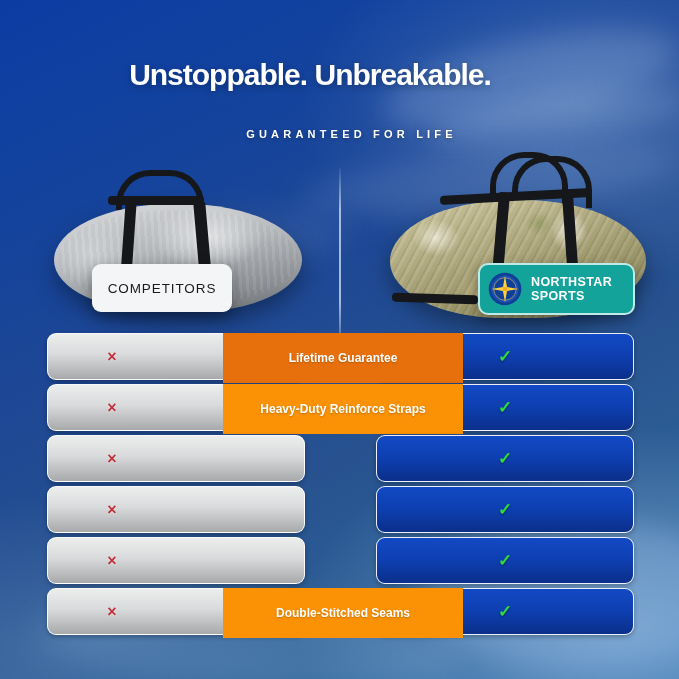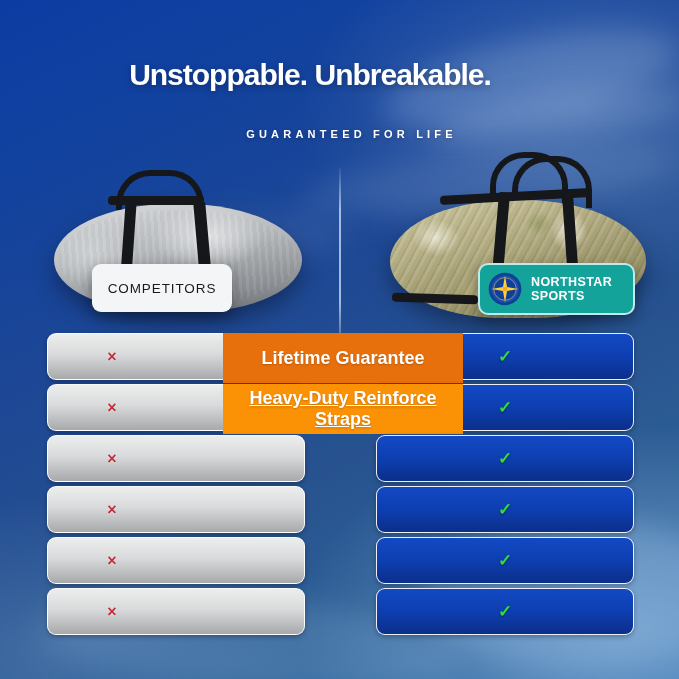--- a/index.html
+++ b/index.html
@@ -183,29 +183,29 @@
   .mark-check {
     color: #2fdc3c; font-size: 17px; font-weight: bold;
     margin-left: 0px;
     text-shadow: 0 1px 2px rgba(0,0,0,0.45);
   }
   .center-cell {
     position: absolute; left: 223px; top: 0;
     width: 240px; height: 50px;
     display: flex; align-items: center; justify-content: center;
     color: #ffffff;
-    font-size: 18px;
+    font-size: 12px;
     font-weight: bold;
     text-align: center;
     text-shadow: 0 1px 2px rgba(0,0,0,0.22);
     box-sizing: border-box;
     padding: 0 10px;
   }
   .shade-a { background: #e7700c; }
-  .shade-b { background: #fb9105; text-decoration: underline; }
+  .shade-b { background: #fb9105; }
 </style>
 </head>
 <body>
 
 <div id="stage">
 
   <div class="cloud c1"></div>
   <div class="cloud c2"></div>
   <div class="cloud c3"></div>
   <div class="cloud c4"></div>
@@ -309,16 +309,17 @@
           <span class="mark-check">✓</span>
         </div>
       </div>
       <div class="row">
         <div class="side side-left">
           <span class="mark-x">×</span>
         </div>
         <div class="side side-right">
           <span class="mark-check">✓</span>
         </div>
+        <div class="center-cell shade-b">Double-Stitched Seams</div>
       </div>
     </div>
 
 </div>
 
 </body></html>

